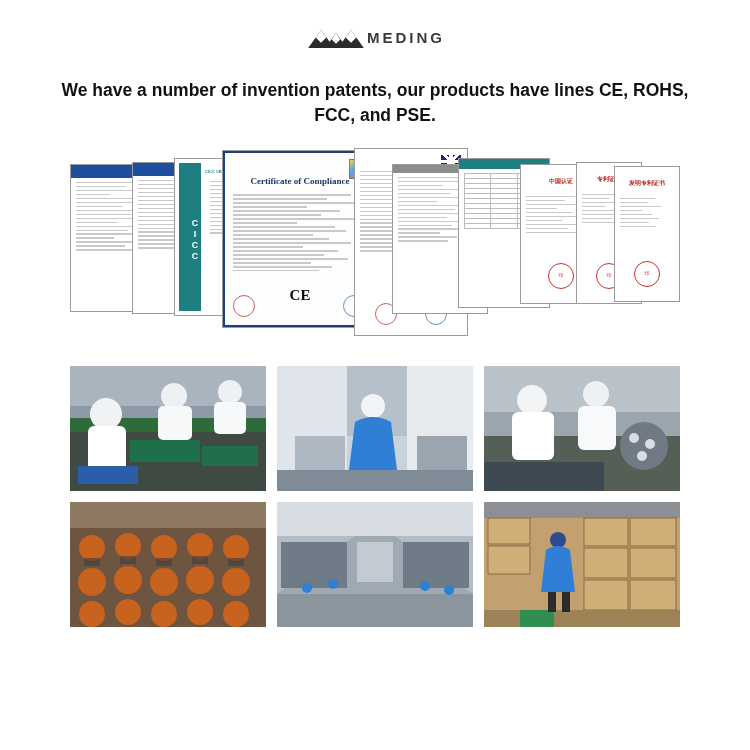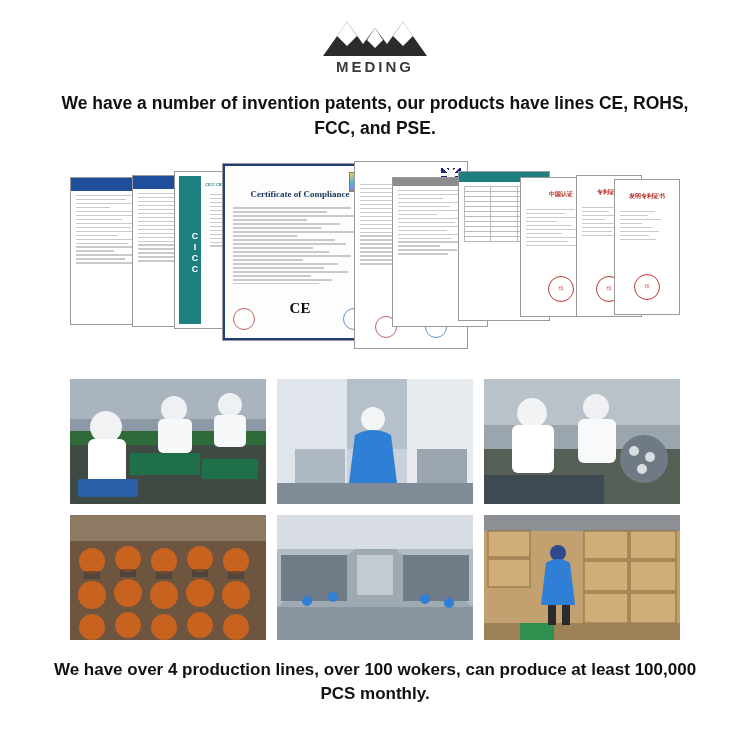--- a/index.html
+++ b/index.html
@@ -16,21 +16,21 @@
     display: flex;
     flex-direction: column;
     align-items: center;
   }
 
   
   .logo-block {
     margin-top: 16px;
     width: 140px;
     display: flex;
-    flex-direction: column;
+    flex-direction: row;
     align-items: center;
   }
   .logo-mark { width: 116px; height: 46px; display: block; }
   .logo-word {
     font-size: 15px;
     letter-spacing: 3px;
     font-weight: 700;
     color: #3b3b3b;
     margin-top: -4px;
   }
@@ -620,15 +620,14 @@
         <rect x="0" y="108" width="196" height="17" fill="#9c8256"></rect>
         <rect x="36" y="108" width="34" height="17" fill="#2f8f4e"></rect>
         <circle cx="74" cy="38" r="8" fill="#2f4a8f"></circle>
         <path d="M62 48 q12 -8 24 0 l5 42 h-34 z" fill="#2f7fd6"></path>
         <rect x="64" y="90" width="8" height="20" fill="#2b2b2b"></rect>
         <rect x="78" y="90" width="8" height="20" fill="#2b2b2b"></rect>
       </svg>
     </div>
   </div>
 
-  <div class="footer">We have over 4 production lines, over 100 wokers, can produce at least 100,000 PCS monthly.</div>
 
 </div>
 
 </body></html>

